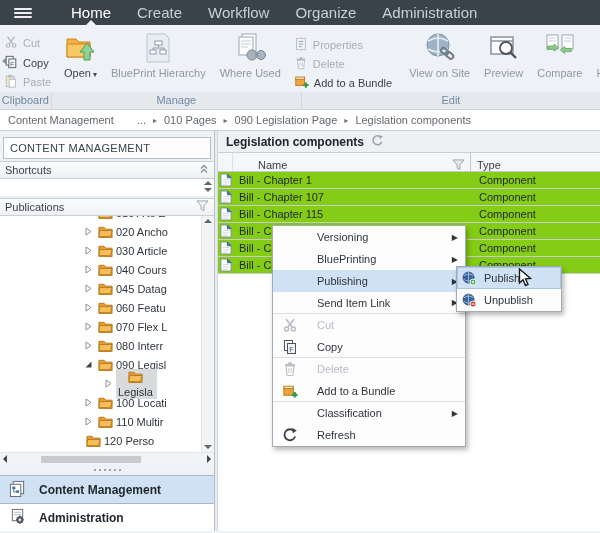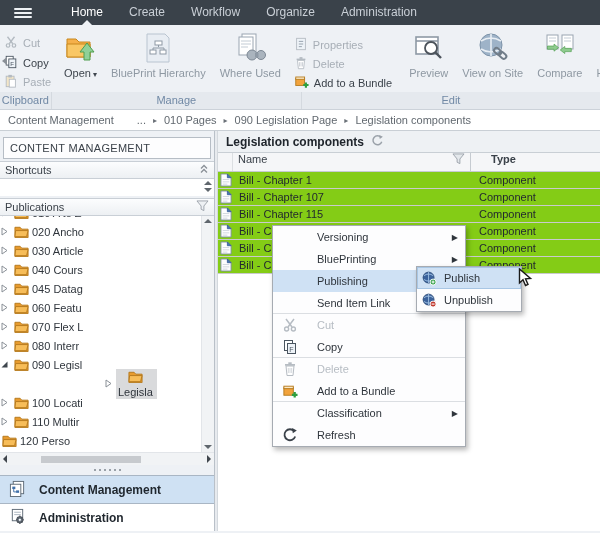--- a/index.html
+++ b/index.html
@@ -7,21 +7,21 @@
   body {
     position: relative; overflow: hidden;
     font-family: "Liberation Sans", sans-serif;
     background: #eef1f5; font-size: 11px; color:#3c434b;
   }
   
   .topbar { height:25px; background:#3a424a; display:flex; align-items:center; }
   .hamburger { width:18px; margin-left:14px; cursor:pointer; }
   .hamburger div { height:2px; background:#eef1f4; margin:2px 0; border-radius:1px; }
   .menu-items { display:flex; margin-left:26px; height:25px; }
-  .menu-item { padding:0 13px; line-height:25px; font-size:12px; color:#c9cfd6; position:relative; cursor:pointer; white-space:nowrap; }
+  .menu-item { padding:0 13px; line-height:25px; font-size:15px; color:#c9cfd6; position:relative; cursor:pointer; white-space:nowrap; }
   .menu-item.active { color:#ffffff; }
   .menu-item.active::after { content:""; position:absolute; bottom:0; left:50%; margin-left:-5px;
     border-left:5px solid transparent; border-right:5px solid transparent; border-bottom:5px solid #eef1f5; }
   
   .ribbon { height:67px; background:#eef1f5; display:flex; overflow:hidden; position:relative; }
   .rib-left { width:10px; position:relative; }
   .rib-left .collapse-tri { position:absolute; left:2px; top:32px; width:0; height:0;
     border-top:4px solid transparent; border-bottom:4px solid transparent; border-right:5px solid #8a9097; }
   .vsep { width:1px; background:#dbe0e5; margin:3px 0; }
   .small-stack { display:flex; flex-direction:column; padding-top:8px; }
@@ -51,21 +51,21 @@
   .gutter { width:2px; flex:none; background:#e7eaee; }
   .cm-box { margin:6px 3px 2px 3px; height:22px; background:#fdfdfe; border:1px solid #b6bdc5; display:flex; align-items:center; padding-left:6px; color:#3a4149; letter-spacing:.3px; flex:none; }
   .sec-header { height:17px; background:linear-gradient(#fcfdfe,#edf0f3); border-top:1px solid #c9cfd6; border-bottom:1px solid #c9cfd6; display:flex; align-items:center; justify-content:space-between; padding:8px 5px; color:#3a4149; flex:none; cursor:pointer; }
   .shortcuts-body { height:17px; background:#ffffff; position:relative; flex:none; }
   .mini-scroll { position:absolute; right:2px; top:2px; display:flex; flex-direction:column; gap:3px; align-items:center; }
   .tri-up { width:0; height:0; border-left:4px solid transparent; border-right:4px solid transparent; border-bottom:4px solid #5f666d; }
   .tri-down { width:0; height:0; border-left:4px solid transparent; border-right:4px solid transparent; border-top:4px solid #5f666d; }
   .pub-gap { height:2px; flex:none; }
   .tree-wrap { flex:1; background:#ffffff; position:relative; overflow:hidden; }
   .tree-inner { margin-top:-13px; }
-  .tree-item { height:19px; display:flex; align-items:center; white-space:nowrap; color:#2f353c; cursor:pointer; }
+  .tree-item { height:19px; display:flex; align-items:center; padding-left:84px; white-space:nowrap; color:#2f353c; cursor:pointer; }
   .tree-item.child { padding-left:104px; }
   .exp { width:11px; flex:none; margin-right:1px; display:flex; align-items:center; }
   .exp svg { display:none; }
   .tree-item:not(.expanded) .exp-collapsed { display:block; }
   .tree-item.expanded .exp-expanded { display:block; }
   .ti-sel { display:flex; align-items:center; padding:1px 4px 1px 2px; gap:3px; }
   .tree-item.selected .ti-sel { background:#d9dadc;flex-direction:column; }
   .tree-scroll { position:absolute; right:0; top:0; bottom:0; width:13px; background:#f1f3f5; border-left:1px solid #e2e5e9; display:flex; flex-direction:column; justify-content:space-between; align-items:center; padding:3px 0; }
   .hscroll { height:13px; background:#f1f3f5; border-top:1px solid #e2e5e9; display:flex; align-items:center; flex:none; padding:0 3px; }
   .tri-left { width:0; height:0; border-top:4px solid transparent; border-bottom:4px solid transparent; border-right:4px solid #40464d; }
@@ -74,38 +74,38 @@
   .hspacer { flex:1; }
   .splitter { height:10px; display:flex; align-items:center; justify-content:center; gap:3px; flex:none; background:#eef1f5; }
   .splitter i { width:2px; height:2px; background:#9aa1a8; }
   .nav-item { height:28px; border-top:1px solid #a9b6c4; background:#ffffff; display:flex; align-items:center; gap:13px; padding-left:9px; font-size:12px; font-weight:bold; color:#1f262d; flex:none; cursor:pointer; }
   .nav-item.selected { background:#cfe1f3; }
   
   .main { flex:1; background:#ffffff; border-left:1px solid #d3d8dd; display:flex; flex-direction:column; overflow:hidden; }
   .main-title { height:22px; background:#eef1f4; border-bottom:1px solid #c9cfd5; display:flex; align-items:center; gap:7px; padding-left:8px; font-size:12px; font-weight:bold; color:#20262d; flex:none; }
   .grid-header { height:19px; background:#f5f6f8; border-bottom:1px solid #c6cbd1; display:flex; align-items:center; color:#3a4149; flex:none; }
   .gh-blank { width:15px; height:100%; border-right:1px solid #dcdfe2; }
-  .gh-name { flex:1; display:flex; align-items:flex-start; padding-left:5px; height:100%; cursor:pointer; }
+  .gh-name { flex:1; display:flex; align-items:flex-end; padding-left:5px; height:100%; cursor:pointer;margin-left:20px; }
   .gh-name .sp { flex:1; }
-  .gh-type { width:130px; border-left:1px solid #c6cbd1; padding-left:20px; height:100%; display:flex; align-items:flex-start; cursor:pointer;font-weight:bold; }
+  .gh-type { width:130px; border-left:1px solid #c6cbd1; padding-left:6px; height:100%; display:flex; align-items:flex-end; cursor:pointer; }
   .row { height:17px; background:#84cc16; border-bottom:1px solid #c9cacd; display:flex; align-items:center; color:#23292f; cursor:pointer; }
   .row .r-ic { width:15px; flex:none; margin-left:2px; display:flex; align-items:center; }
   .row .r-name { flex:1; padding-left:4px; white-space:nowrap; overflow:hidden; }
   .row .r-type { width:128px; flex:none; padding-left:7px; }
   
   .ctx-menu { position:absolute; left:272px; top:225px; width:194px; background:#fdfdfe; border:1px solid #a6abb2; box-shadow:2px 3px 5px rgba(0,0,0,.28); z-index:10; }
   .mi { height:22px; display:flex; align-items:center; position:relative; padding-left:44px; color:#2f353c; cursor:pointer; white-space:nowrap; }
   .mi.highlighted { background:#cfe1f4; }
   .mi.disabled { color:#b6bcc3; cursor:default; }
   .mi.sep-after { border-bottom:1px solid #dbdee2; }
   .mi-icon { position:absolute; left:9px; top:3px; width:16px; height:16px; }
   .mi-icon svg { width:16px; height:16px; }
   .mi-arrow { position:absolute; right:7px; font-size:8px; color:#2f353c; display:none; }
   .mi.submenu .mi-arrow { display:block; }
-  .sub-menu { position:absolute; left:416px; top:266px; width:106px; background:#fdfdfe; border:1px solid #a6abb2; box-shadow:2px 3px 5px rgba(0,0,0,.28); z-index:11; }
+  .sub-menu { position:absolute; left:456px; top:266px; width:106px; background:#fdfdfe; border:1px solid #a6abb2; box-shadow:2px 3px 5px rgba(0,0,0,.28); z-index:11; }
   .smi { height:22px; display:flex; align-items:center; gap:7px; padding-left:5px; color:#2f353c; cursor:pointer; white-space:nowrap; }
   .smi .mi-icon { position:static; width:15px; height:15px; flex:none; }
   .smi .mi-icon svg { width:15px; height:15px; }
   .smi.highlighted { background:#cfe1f4; outline:1px solid #a8c6e4; outline-offset:-1px; }
   
   .cursor { position:absolute; left:518px; top:268px; z-index:20; pointer-events:none; }
 </style>
 </head>
 <body>
 
@@ -215,39 +215,39 @@
               <path d="M10.5 12.5 h6 M13.5 9.5 v6" stroke="#2f9e3f" stroke-width="2.4"></path>
             </svg></span>
         <span class="lbl">Add to a Bundle</span>
       </div>
     </div>
   </div>
   <div class="vsep"></div>
   <div class="grp-edit">
     <div class="btn-large">
       <span class="ic">
+          <svg width="34" height="32" viewBox="0 0 34 32">
+            <circle cx="15" cy="13" r="11" fill="#9eb3c8" stroke="#7d93a9"></circle>
+            <path d="M5 9 q10 -6 20 0 M5 17 q10 6 20 0 M15 2 v22" stroke="#e8eef4" fill="none" stroke-width="1.6"></path>
+            <rect x="18" y="17" width="8" height="5" rx="2.5" transform="rotate(40 22 19)" fill="none" stroke="#717d89" stroke-width="2"></rect>
+            <rect x="23" y="21" width="8" height="5" rx="2.5" transform="rotate(40 27 23)" fill="none" stroke="#717d89" stroke-width="2"></rect>
+          </svg>
+        </span>
+      <span class="lbl">View on Site</span>
+    </div>
+    <div class="btn-large">
+      <span class="ic">
           <svg width="30" height="30" viewBox="0 0 30 30">
             <rect x="2" y="4" width="22" height="17" fill="#ffffff" stroke="#8e99a5" stroke-width="1.6"></rect>
             <path d="M2 8 h22" stroke="#8e99a5" stroke-width="1.6"></path>
             <circle cx="17" cy="15" r="6" fill="none" stroke="#4c535b" stroke-width="1.8"></circle>
             <path d="M21.5 19.5 L27 25" stroke="#4c535b" stroke-width="2.4"></path>
           </svg>
         </span>
       <span class="lbl">Preview</span>
-    </div>
-    <div class="btn-large">
-      <span class="ic">
-          <svg width="34" height="32" viewBox="0 0 34 32">
-            <circle cx="15" cy="13" r="11" fill="#9eb3c8" stroke="#7d93a9"></circle>
-            <path d="M5 9 q10 -6 20 0 M5 17 q10 6 20 0 M15 2 v22" stroke="#e8eef4" fill="none" stroke-width="1.6"></path>
-            <rect x="18" y="17" width="8" height="5" rx="2.5" transform="rotate(40 22 19)" fill="none" stroke="#717d89" stroke-width="2"></rect>
-            <rect x="23" y="21" width="8" height="5" rx="2.5" transform="rotate(40 27 23)" fill="none" stroke="#717d89" stroke-width="2"></rect>
-          </svg>
-        </span>
-      <span class="lbl">View on Site</span>
     </div>
     <div class="btn-large">
       <span class="ic">
           <svg width="32" height="30" viewBox="0 0 32 30">
             <rect x="3" y="2" width="11" height="14" fill="#ffffff" stroke="#9aa5b1"></rect>
             <rect x="18" y="2" width="11" height="14" fill="#ffffff" stroke="#9aa5b1"></rect>
             <path d="M5 5 h7 M5 8 h7 M20 5 h7 M20 8 h7" stroke="#c3ccd5"></path>
             <path d="M10 20 h10 v-3 l7 5.5 -7 5.5 v-3 h-10 z" fill="#8ecb8e" stroke="#4e9e4e" transform="translate(-3 0) scale(0.65)"></path>
             <path d="M22 19 h-10 v-3 l-7 5.5 7 5.5 v-3 h10 z" fill="#8ecb8e" stroke="#4e9e4e" transform="translate(13 3) scale(0.65)"></path>
           </svg>

